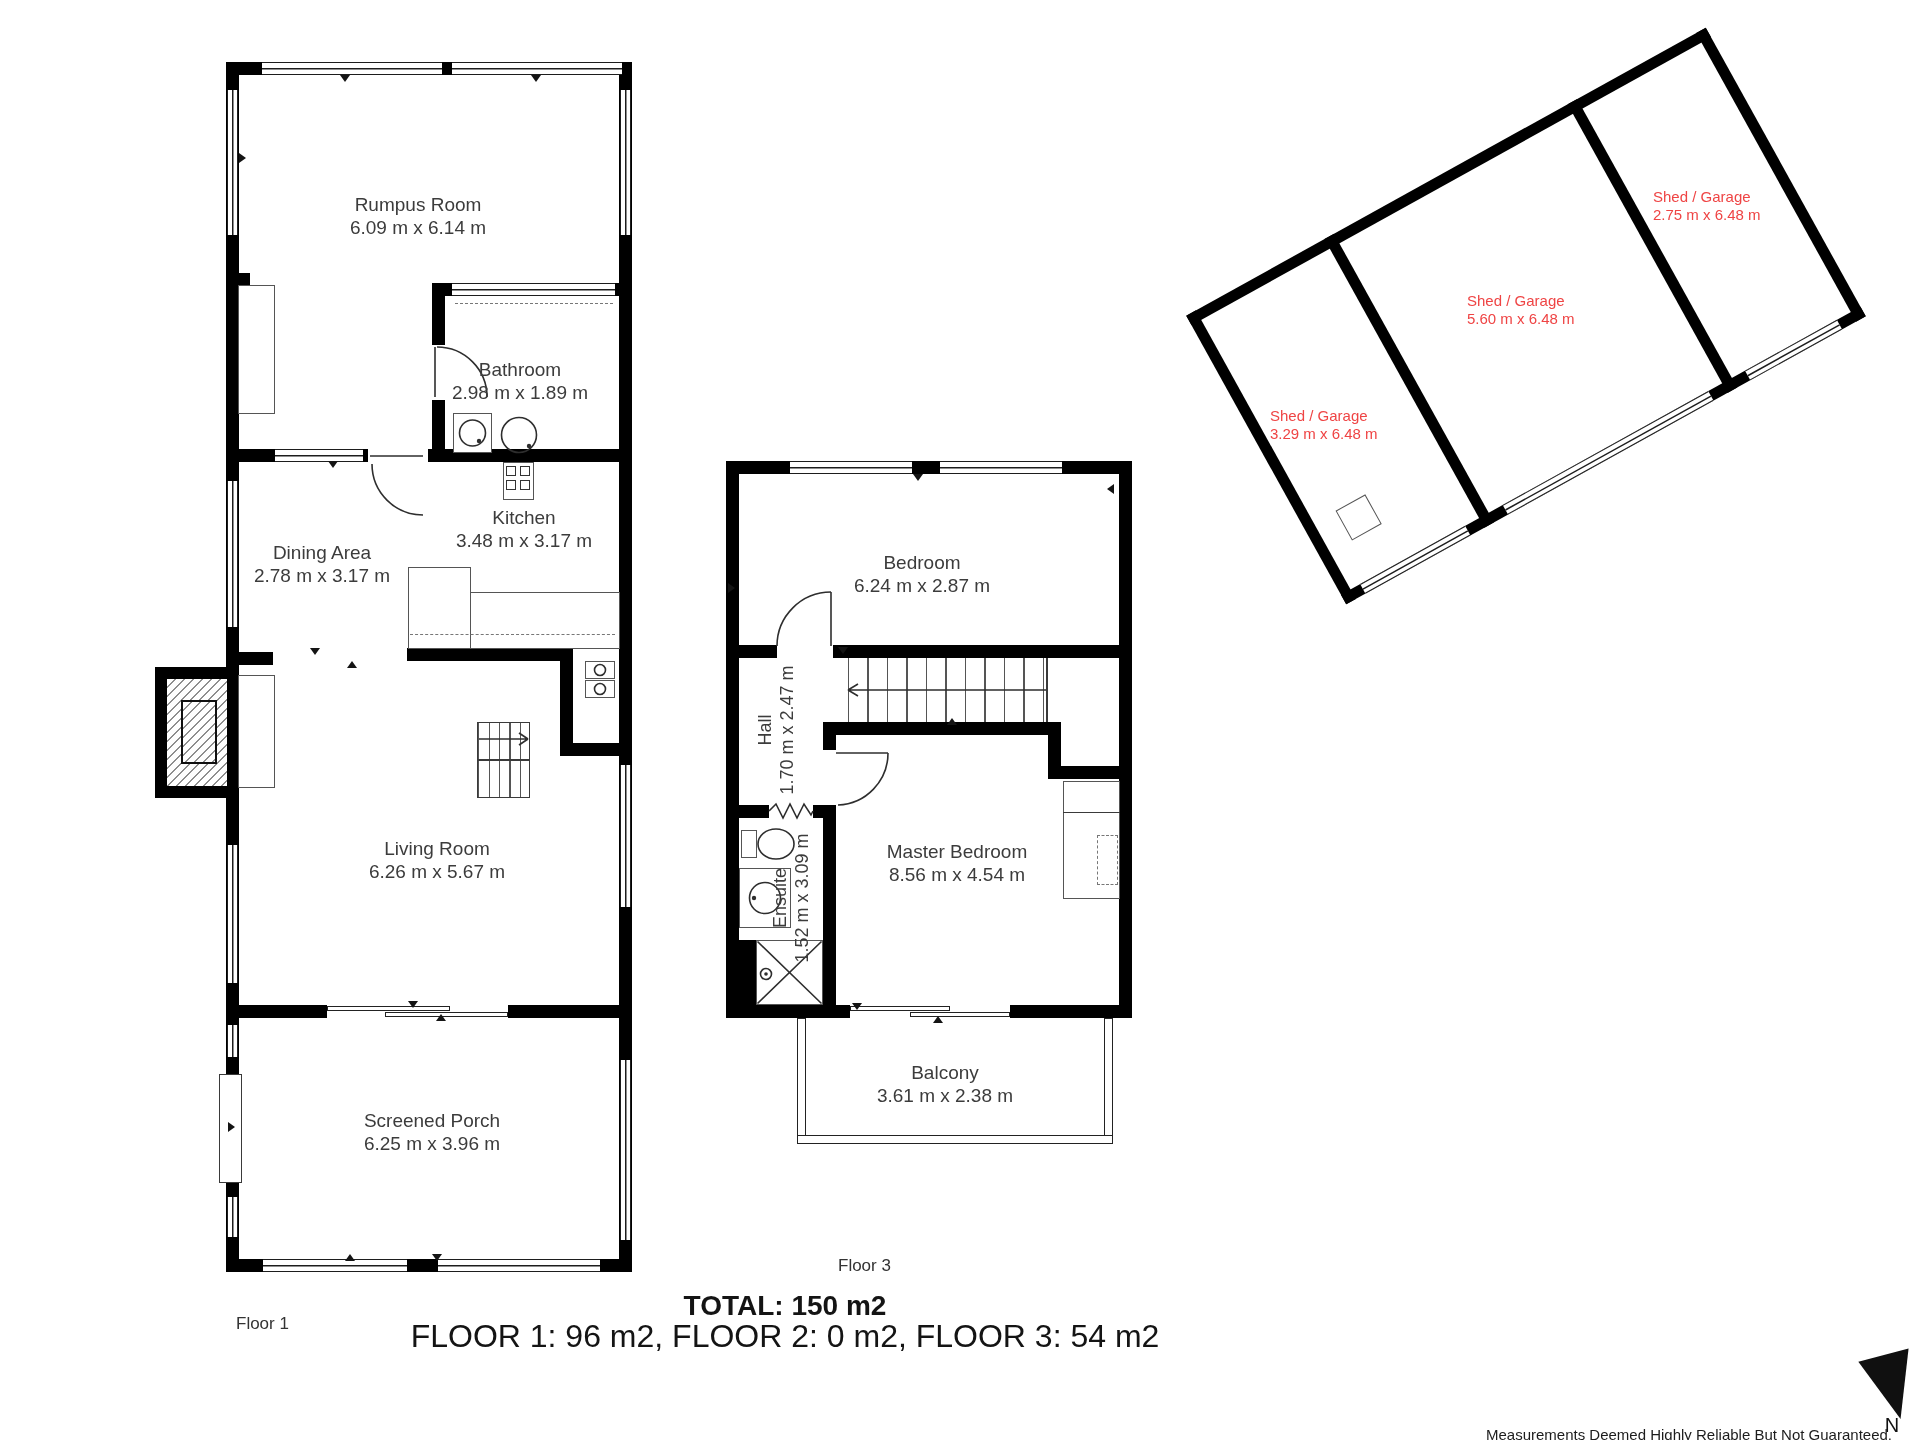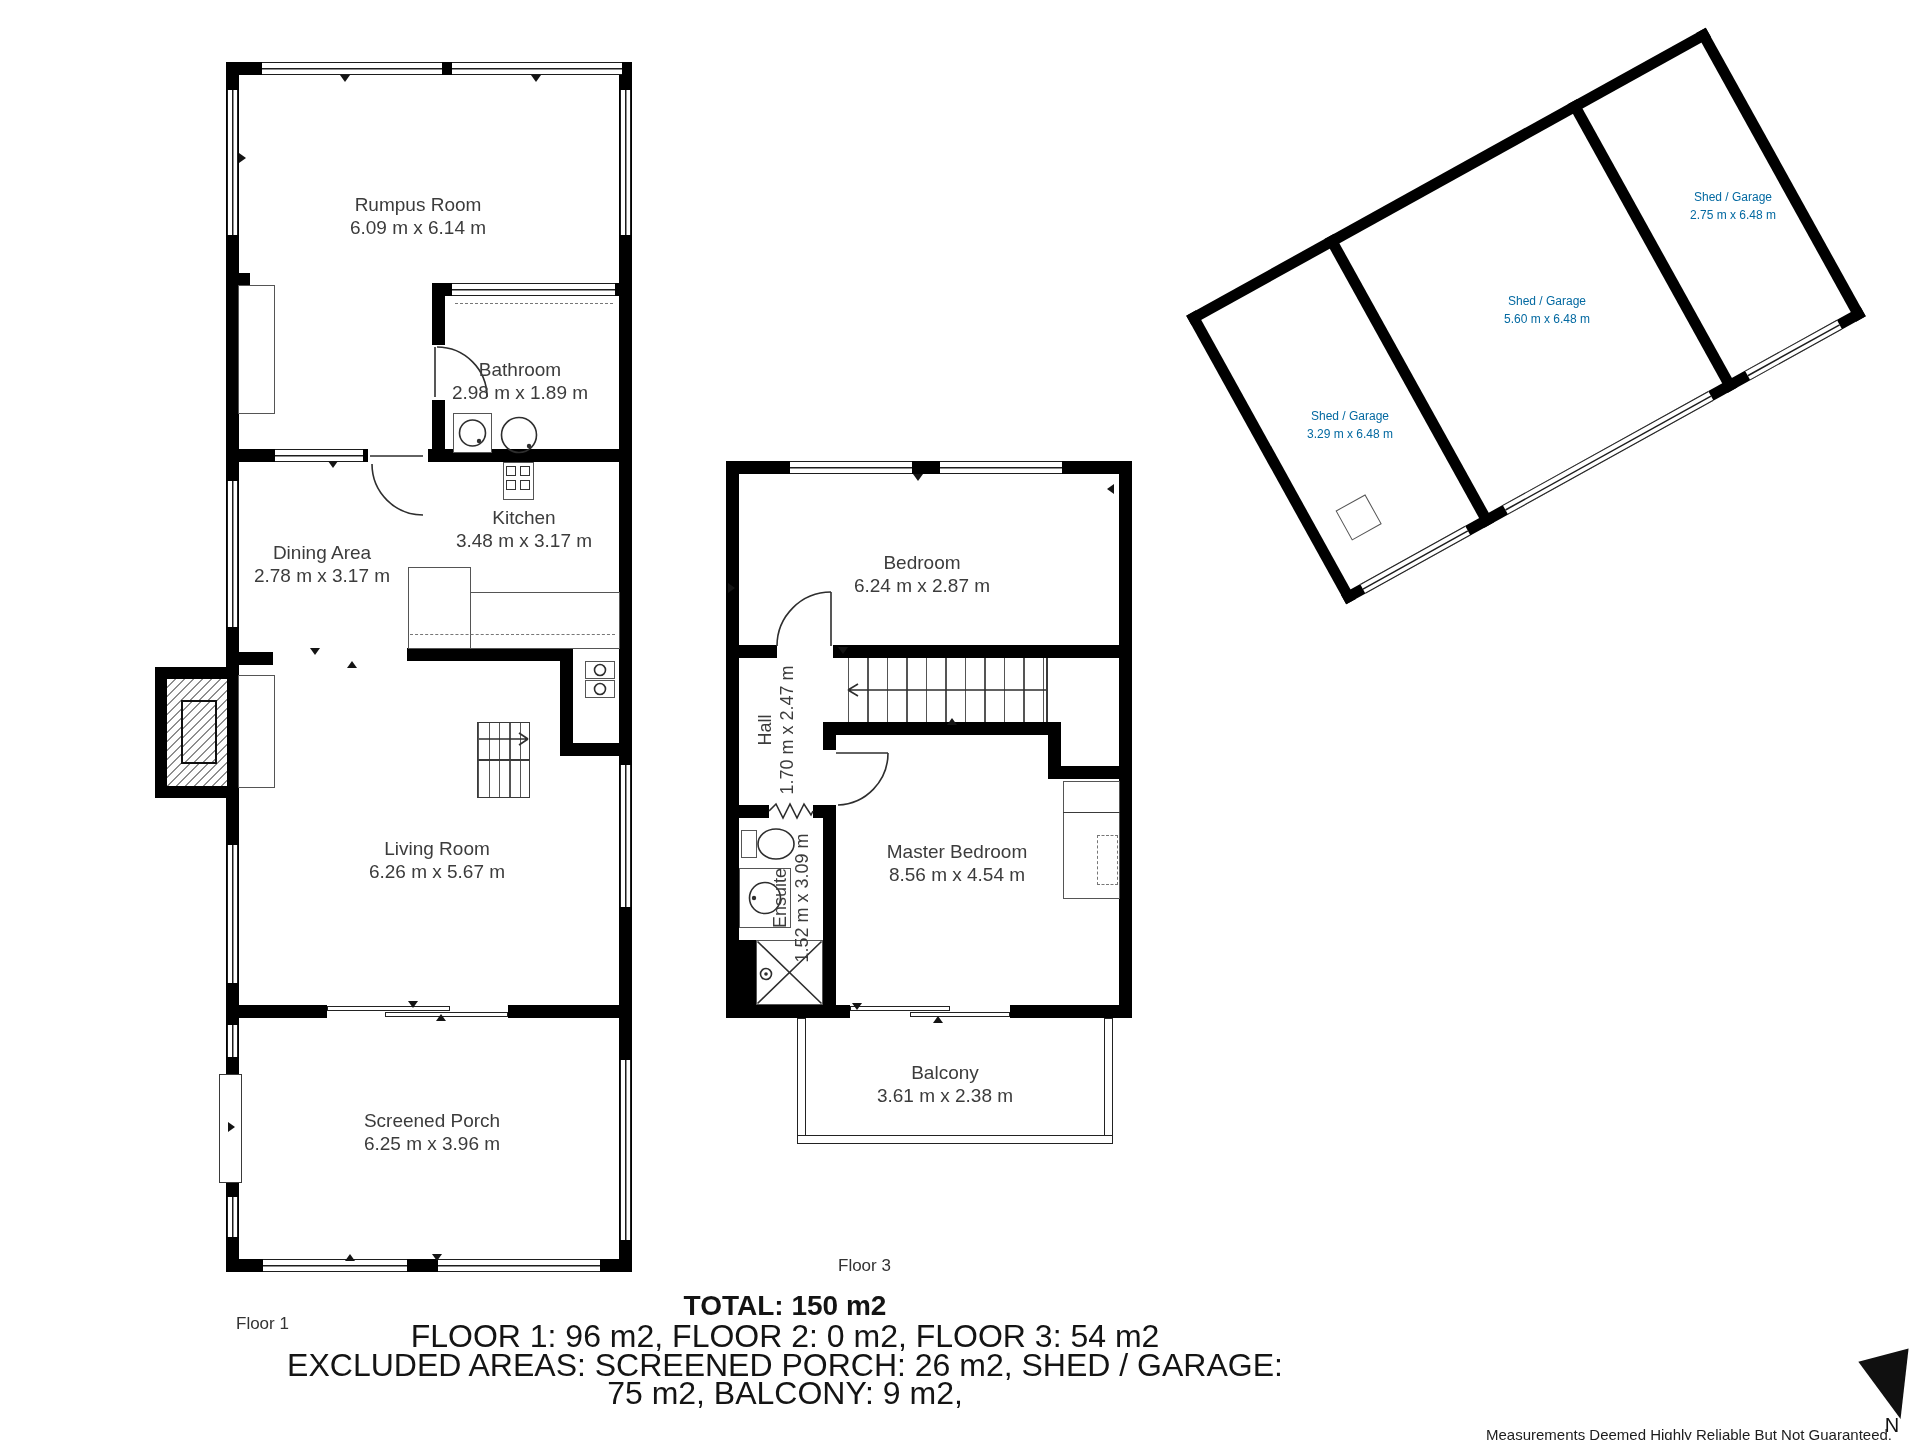--- a/index.html
+++ b/index.html
@@ -13,21 +13,21 @@
         background-image:linear-gradient(#1d1d1d,#1d1d1d);background-size:1.5px 100%;background-position:center;background-repeat:no-repeat;z-index:2}
   .box{position:absolute;border:1.5px solid #3a3a3a;background:#fff;box-sizing:border-box;z-index:3}
   .boxg{position:absolute;border:1.4px solid #555;background:#fff;box-sizing:border-box;z-index:3}
   .pane{position:absolute;background:#fff;border:1.3px solid #222;box-sizing:border-box;z-index:3}
   .rail{position:absolute;background:#fff;border:1.5px solid #222;box-siz ing:border-box;box-sizing:border-box;z-index:2}
   .dashH{position:absolute;border-top:1.5px dashed #777;z-index:3}
   .dashBox{position:absolute;border:1.2px dashed #777;box-sizing:border-box;z-index:3}
   .line{position:absolute;background:#3a3a3a;z-index:3}
   .lbl{position:absolute;text-align:center;font-size:19px;line-height:23px;color:#3c3c3c;z-index:6;white-space:nowrap}
   .lblr{position:absolute;text-align:center;font-size:18px;line-height:22px;color:#3c3c3c;z-index:6;transform:rotate(-90deg);white-space:nowrap}
-  .lbls{position:absolute;text-align:center;font-size:12px;line-height:18px;color:#0369a1;z-index:6;white-space:nowrap}
+  .lbls{position:absolute;text-align:left;font-size:15px;line-height:18px;color:#ef4444;z-index:6;white-space:nowrap}
   .floorlbl{position:absolute;font-size:17px;color:#333;z-index:6}
   .stairs{position:absolute;background-image:repeating-linear-gradient(90deg,#555 0 1.5px,transparent 1.5px 19.5px);z-index:2}
   .stairs1{position:absolute;border:1.5px solid #3a3a3a;box-sizing:border-box;background-image:repeating-linear-gradient(90deg,#555 0 1.4px,transparent 1.4px 10.5px);z-index:3}
   .fireplace{position:absolute;border:12px solid #000;box-sizing:border-box;z-index:2;
              background:repeating-linear-gradient(135deg,#fff 0 5px,#8f8f8f 5px 6.4px) padding-box}
   .fpInner{position:absolute;border:2px solid #111;box-sizing:border-box;z-index:3;
            background:repeating-linear-gradient(135deg,#fff 0 5px,#8f8f8f 5px 6.4px)}
   .burner{position:absolute;width:10px;height:10px;border:1.2px solid #333;box-sizing:border-box;background:#fff;z-index:4}
   .tri{position:absolute;width:0;height:0;z-index:4}
   .tD{border-left:5px solid transparent;border-right:5px solid transparent;border-top:7px solid #141414}
@@ -286,20 +286,19 @@
   <i class="tri tD" style="left:838px;top:647px"></i>
   <i class="tri tU" style="left:947px;top:718px"></i>
   <i class="tri tD" style="left:852px;top:1003px"></i>
   <i class="tri tU" style="left:933px;top:1016px"></i>
   <i class="tri tR" style="left:728px;top:583px"></i>
   <i class="tri tL" style="left:1107px;top:484px"></i>
 
   <div class="summary">
     <div class="t1">TOTAL: 150 m2</div>
     <div class="t2">FLOOR 1: 96 m2, FLOOR 2: 0 m2, FLOOR 3: 54 m2</div>
-    <div class="t2">EXCLUDED AREAS: SCREENED PORCH: 26 m2, SHED / GARAGE: 75 m2, BALCONY: 9 m2,</div>
   </div>
 
   <i class="northTri"></i>
   <div class="nLbl">N</div>
   <div class="disc">Measurements Deemed Highly Reliable But Not Guaranteed.</div>
 
 </div>
 
 </body></html>

